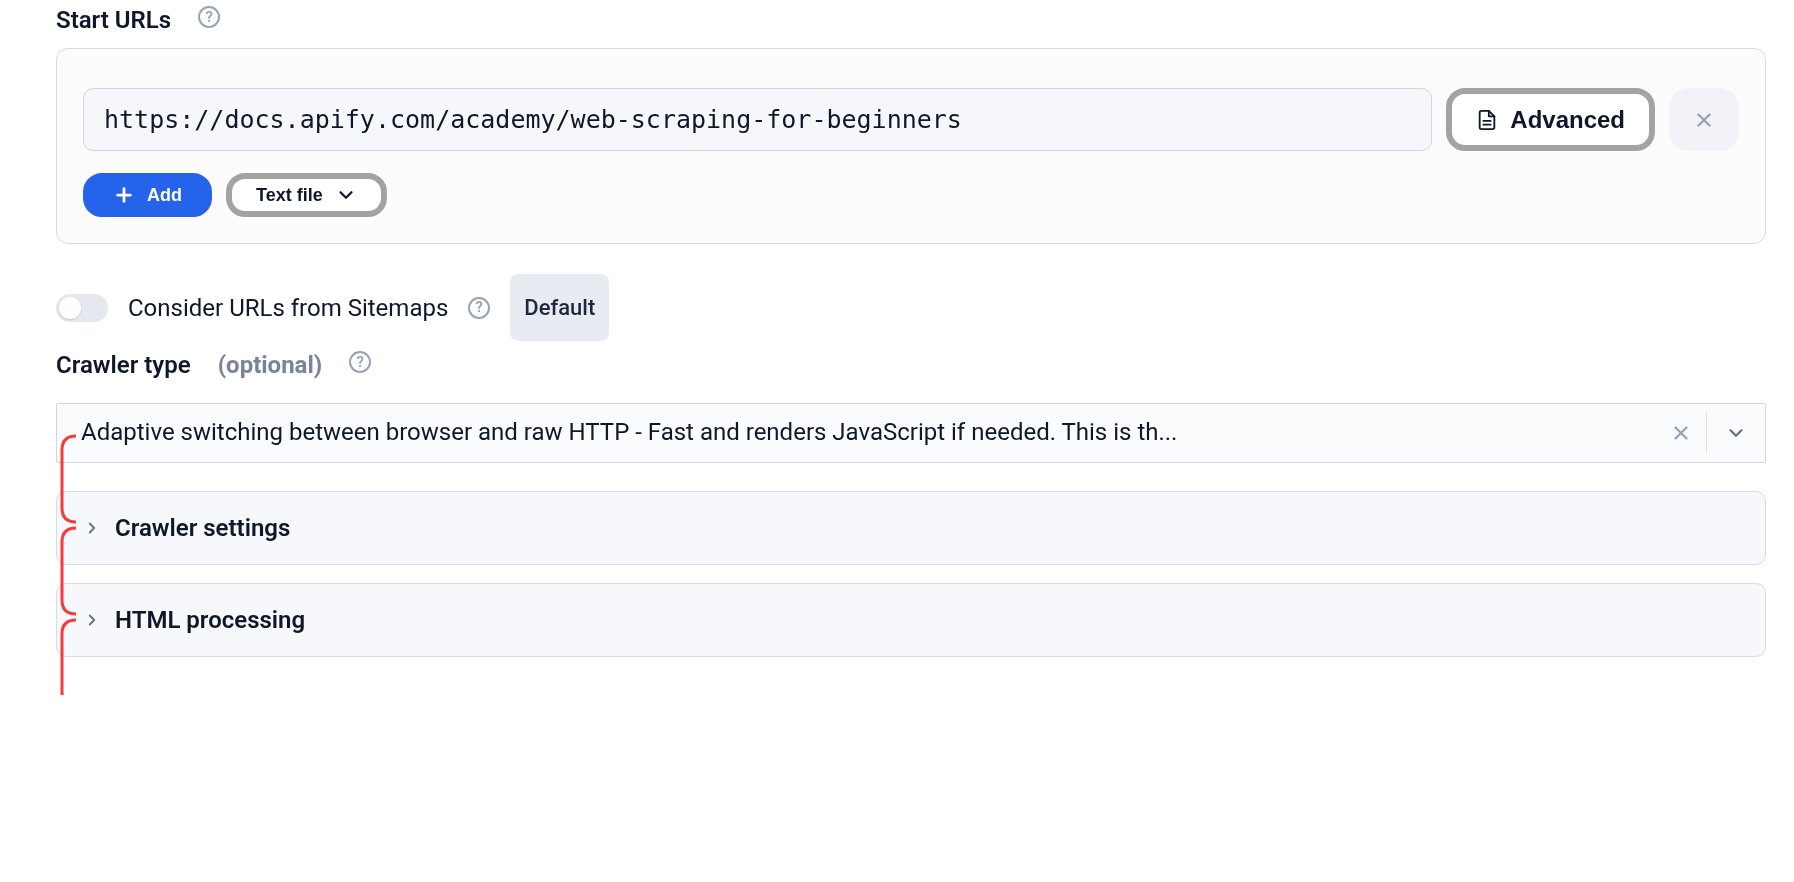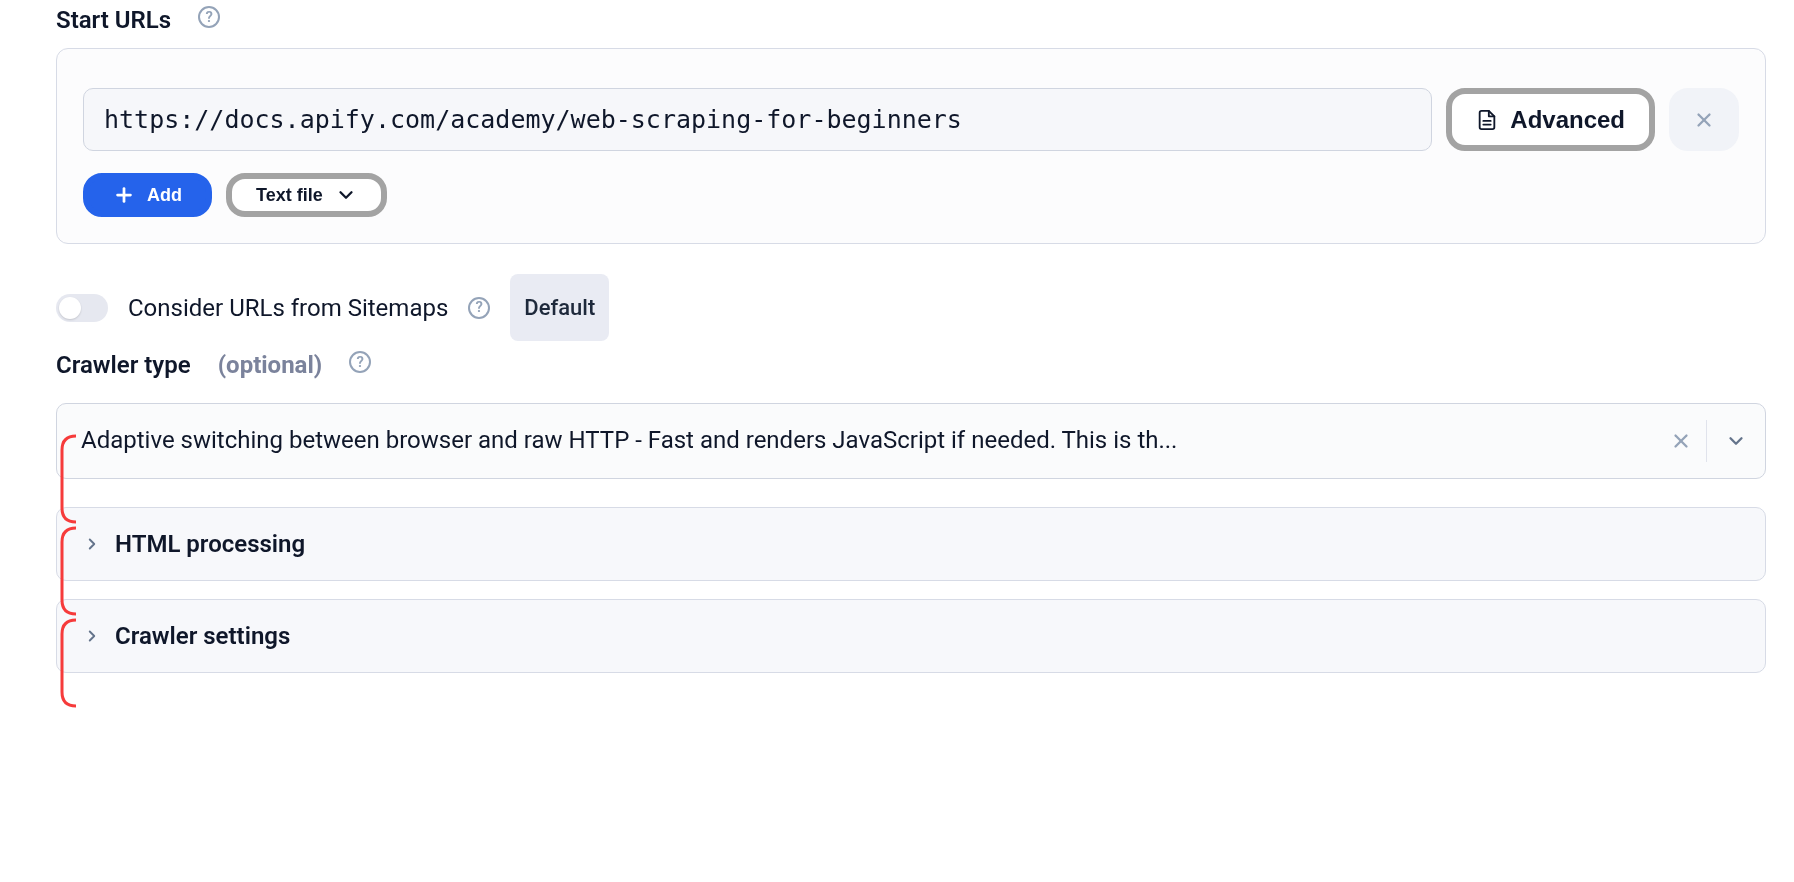--- a/index.html
+++ b/index.html
@@ -113,25 +113,25 @@
     font-size: 22px;
     padding: 21px 14px;
     border-radius: 8px;
     font-weight: 500;
   }
   .optional { color: #7b839c; font-weight: 700; }
   .select-box {
     margin-top: 24px;
     border: 1px solid #d0d5e0;
     background: #fafbfc;
-    border-radius: 10px;
+    border-radius: 2px;
     display: flex;
     align-items: center;
     padding: 0 0 0 24px;
-    height: 76px;
+    height: 60px;
     margin-bottom: 28px;
   }
   .select-text {
     flex: 1;
     font-size: 24px;
     color: #0f172a;
     white-space: nowrap;
     overflow: hidden;
     text-overflow: ellipsis;
     line-height: 1.3;
@@ -254,36 +254,36 @@
     </div>
     <div class="select-chevron">
       <span class="icon">
         <svg viewBox="0 0 24 24" fill="none" stroke="#64748b" stroke-width="2.5" stroke-linecap="round" stroke-linejoin="round">
           <polyline points="6 9 12 15 18 9"></polyline>
         </svg>
       </span>
     </div>
   </div>
 
+  <div id="acc-0" class="accordion">
+    <span class="chev">
+      <svg width="18" height="18" viewBox="0 0 24 24" fill="none" stroke="#64748b" stroke-width="2.5" stroke-linecap="round" stroke-linejoin="round">
+            <polyline points="9 6 15 12 9 18"></polyline>
+          </svg>
+    </span>
+    <span class="title">Crawler settings</span>
+  </div>
+
   <div id="acc-1" class="accordion">
     <span class="chev">
       <svg width="18" height="18" viewBox="0 0 24 24" fill="none" stroke="#64748b" stroke-width="2.5" stroke-linecap="round" stroke-linejoin="round">
             <polyline points="9 6 15 12 9 18"></polyline>
           </svg>
     </span>
     <span class="title">HTML processing</span>
-  </div>
-
-  <div id="acc-0" class="accordion">
-    <span class="chev">
-      <svg width="18" height="18" viewBox="0 0 24 24" fill="none" stroke="#64748b" stroke-width="2.5" stroke-linecap="round" stroke-linejoin="round">
-            <polyline points="9 6 15 12 9 18"></polyline>
-          </svg>
-    </span>
-    <span class="title">Crawler settings</span>
   </div>
 
 
 </div>
 
 <svg id="annot" style="position:absolute; left:0; top:0; width:60px; height:900px; pointer-events:none;" height="900">
       <path d="M 48 436 Q 34 436 34 450 L 34 508 Q 34 522 48 522" fill="none" stroke="#f63b3b" stroke-width="3"></path>
       <path d="M 48 528 Q 34 528 34 542 L 34 600 Q 34 614 48 614" fill="none" stroke="#f63b3b" stroke-width="3"></path>
       <path d="M 48 620 Q 34 620 34 634 L 34 692 Q 34 706 48 706" fill="none" stroke="#f63b3b" stroke-width="3"></path>
     </svg>

